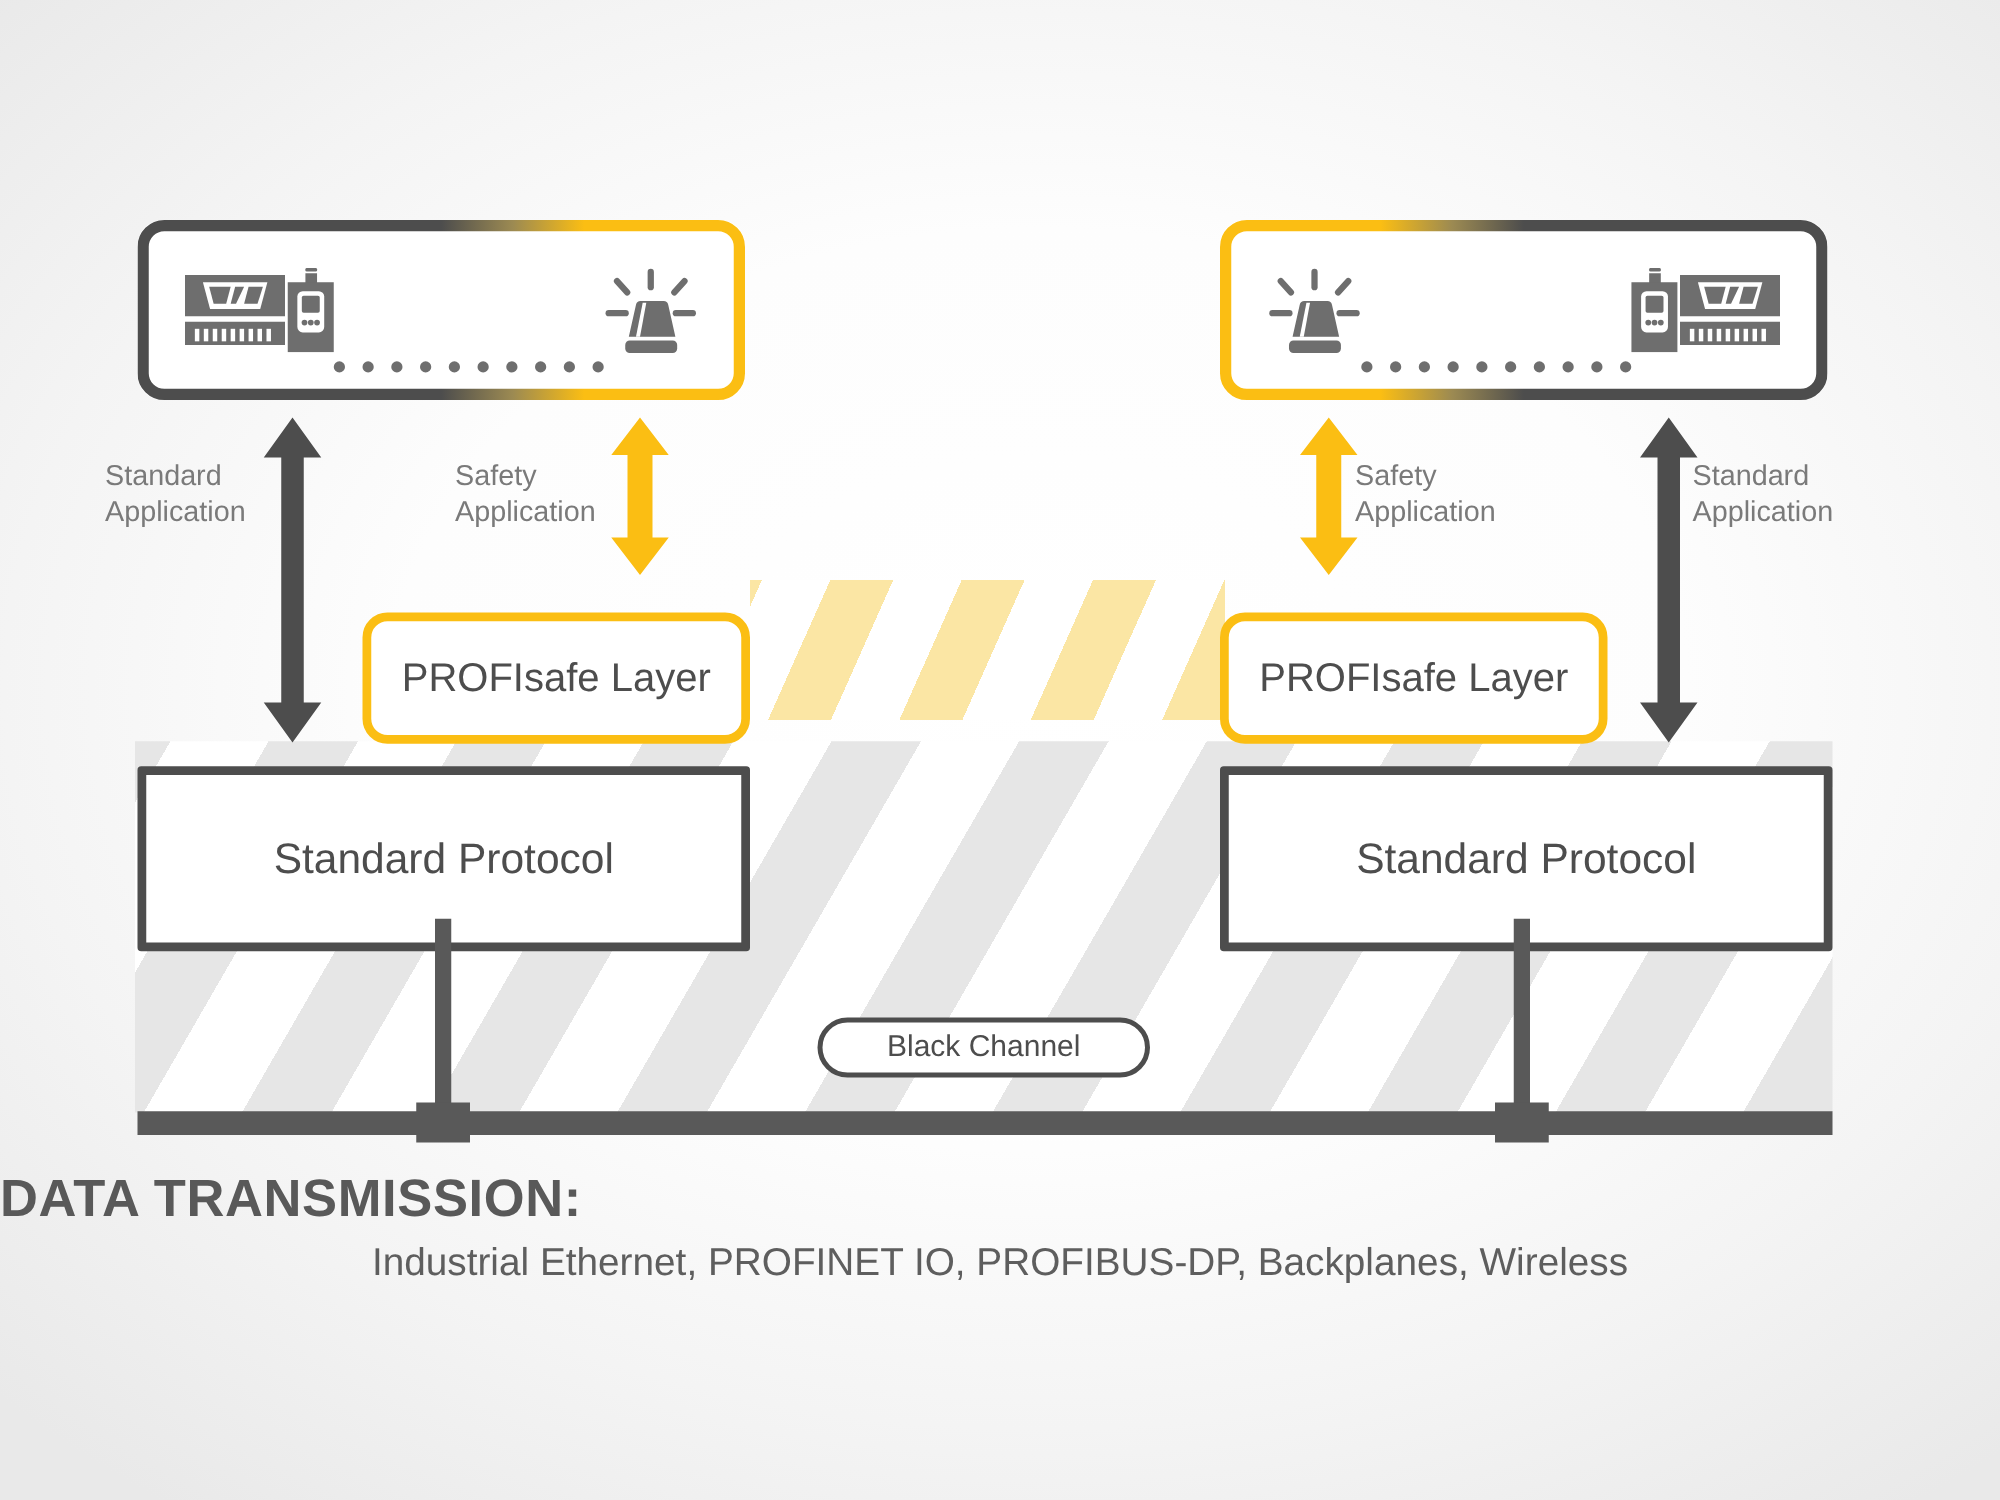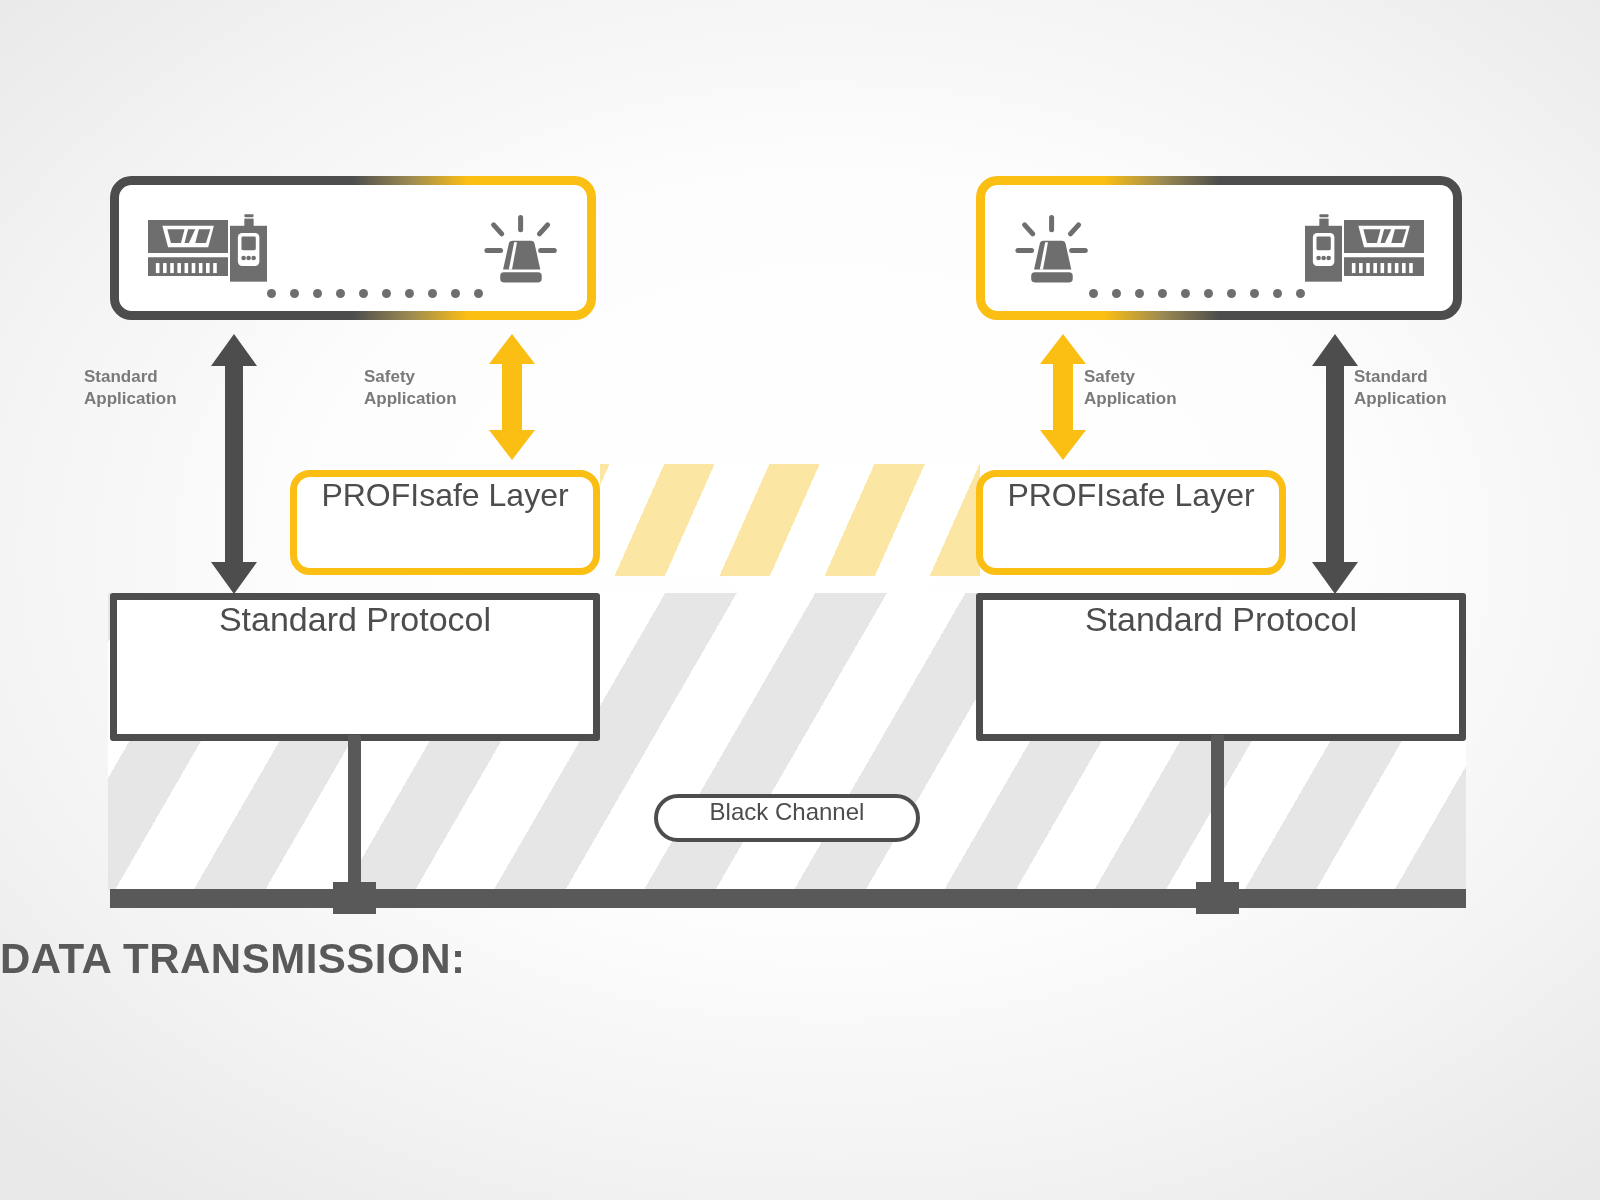--- a/index.html
+++ b/index.html
@@ -26,22 +26,23 @@
 
   
   .abs { position: absolute; }
 
   .rbox {
     position: absolute;
     box-sizing: border-box;
     background: #ffffff;
     border-radius: 18px;
     display: flex;
-    align-items: flex-start;
+    align-items: center;
     justify-content: center;
+    margin-top: 20px;
   }
 
   
   .hatch-yellow {
     position: absolute;
     background-image: repeating-linear-gradient(
       -66deg,
       #fbe6a4 0px,
       #fbe6a4 46px,
       #ffffff 46px,
@@ -99,24 +100,23 @@
     width: 9px;
     height: 9px;
     border-radius: 50%;
     background: #6e6e6e;
   }
 
   
   .arrow-label {
     position: absolute;
     color: #7a7a7a;
-    font-size: 17px;
+    font-size: 23px;
     line-height: 1.28;
     white-space: nowrap;
-    font-weight: bold;
   }
 
   
   .profisafe-box {
     border: 7px solid #fbbe13;
     border-radius: 20px;
     font-size: 32px;
     color: #4d4d4d;
   }
   .protocol-box {
@@ -382,14 +382,15 @@
   <div class="drop-line" style="left:1211px; top:735px; width:13px; height:160px;"></div>
   <div class="drop-block" style="left:1196px; top:882px; width:43px; height:32px;"></div>
 
   <div class="bus-bar" style="left:110px; top:889px; width:1356px; height:19px;"></div>
 
   <div class="rbox blackchannel-box" style="left:654px; top:794px; width:266px; height:48px;">
     <span>Black Channel</span>
   </div>
 
   <div class="caption-title" style="top:935px;">DATA TRANSMISSION:</div>
+  <div class="caption-sub" style="top:992px;">Industrial Ethernet, PROFINET IO, PROFIBUS-DP, Backplanes, Wireless</div>
 
 </div>
 
 </body></html>

